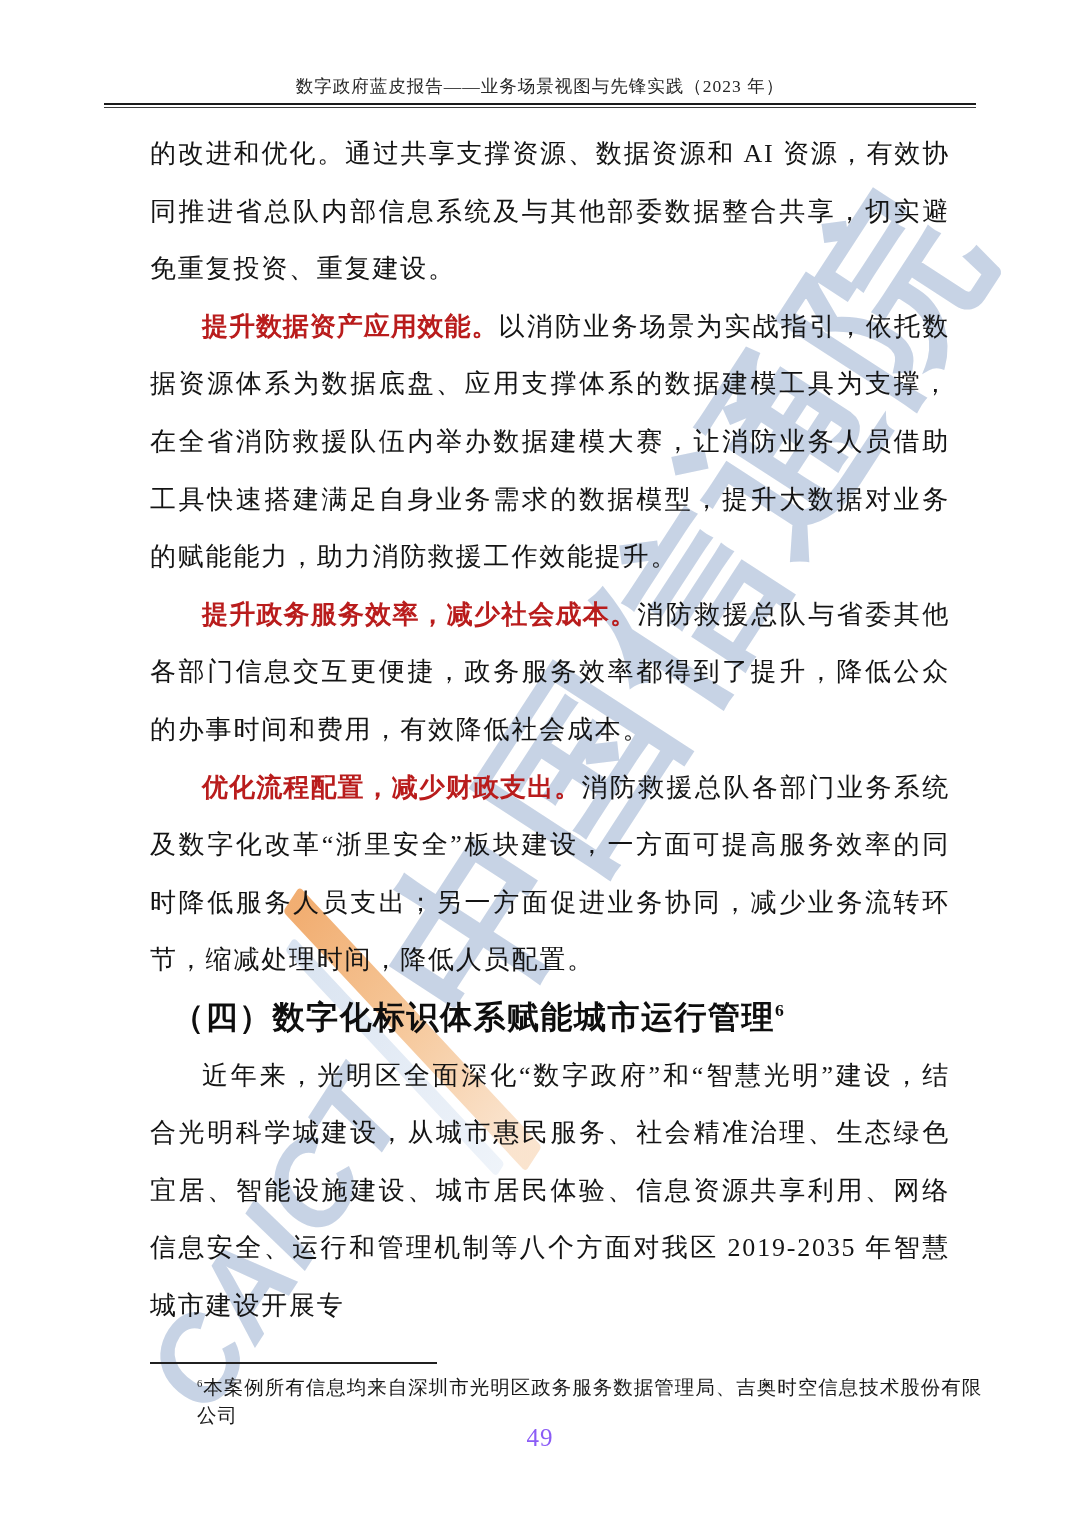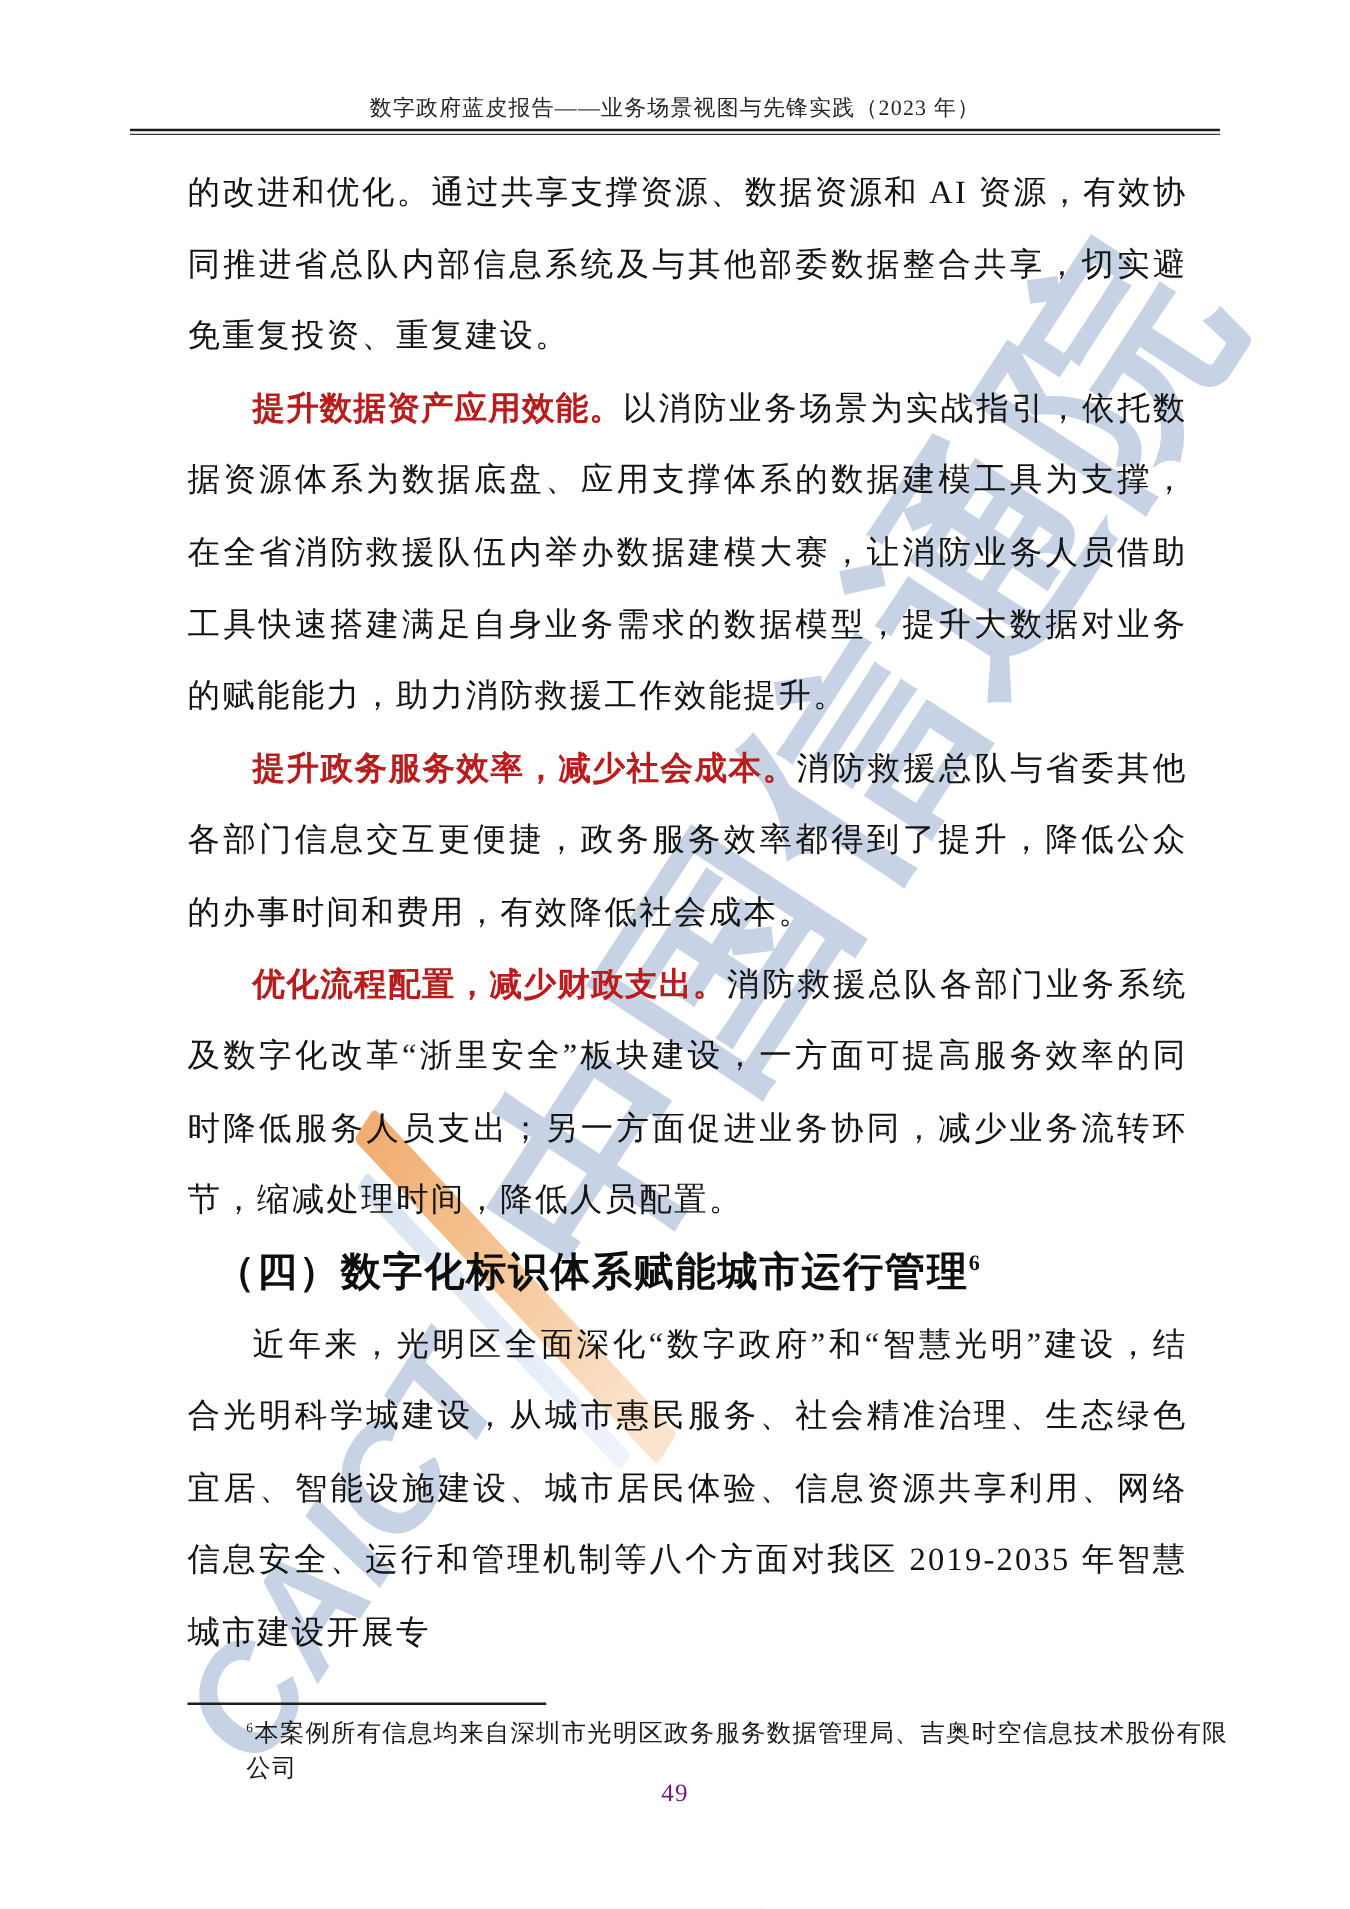--- a/index.html
+++ b/index.html
@@ -114,22 +114,22 @@
     border-top:2.5px solid #202020;z-index:1;
   }
   .footnote{
     position:absolute;left:150px;top:1374px;width:800px;
     font-size:19.5px;line-height:28px;letter-spacing:1px;
     color:#1a1a1a;z-index:1;margin-left:47px;
   }
   .page-number{
     position:absolute;left:0;right:0;top:1424px;
     text-align:center;
-    font-size:20px;letter-spacing:1px;
-    color:#701a75;z-index:1;
+    font-size:25px;letter-spacing:1px;
+    color:#8b5cf6;z-index:1;
   }
 </style>
 </head>
 <body>
 
 <div class="page">
 
   <div class="watermark">
     <span class="wm-latin">CAICT</span>
     <span class="wm-slash-blue"></span>

